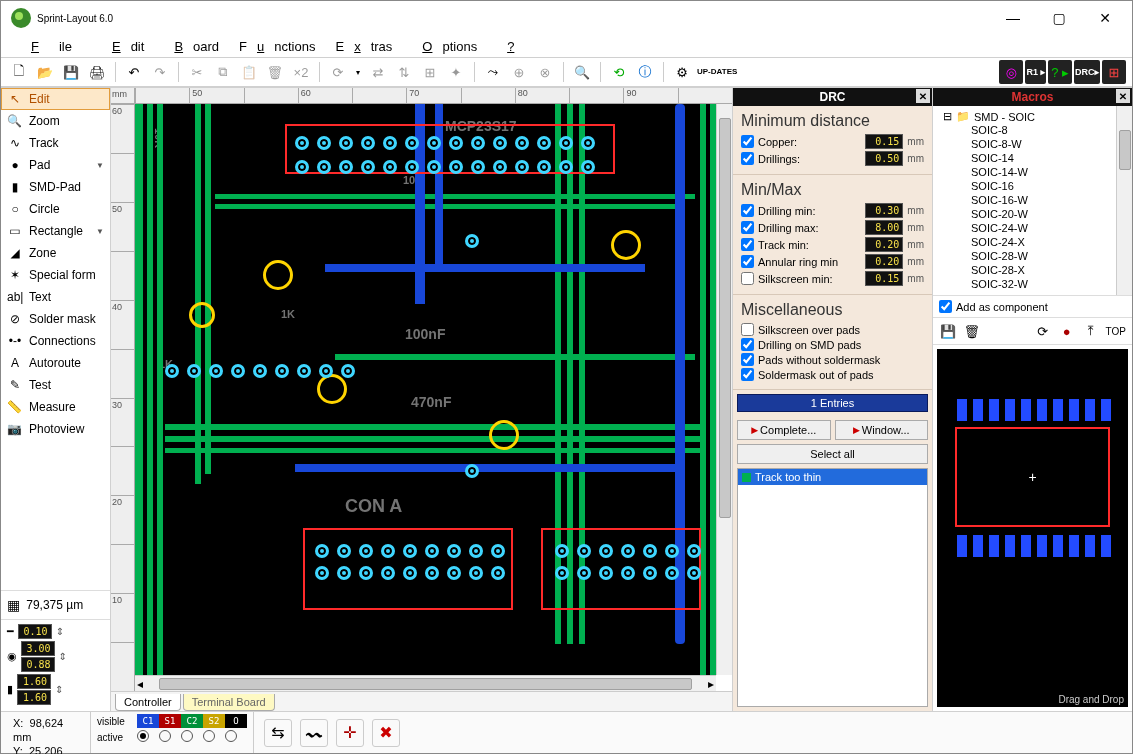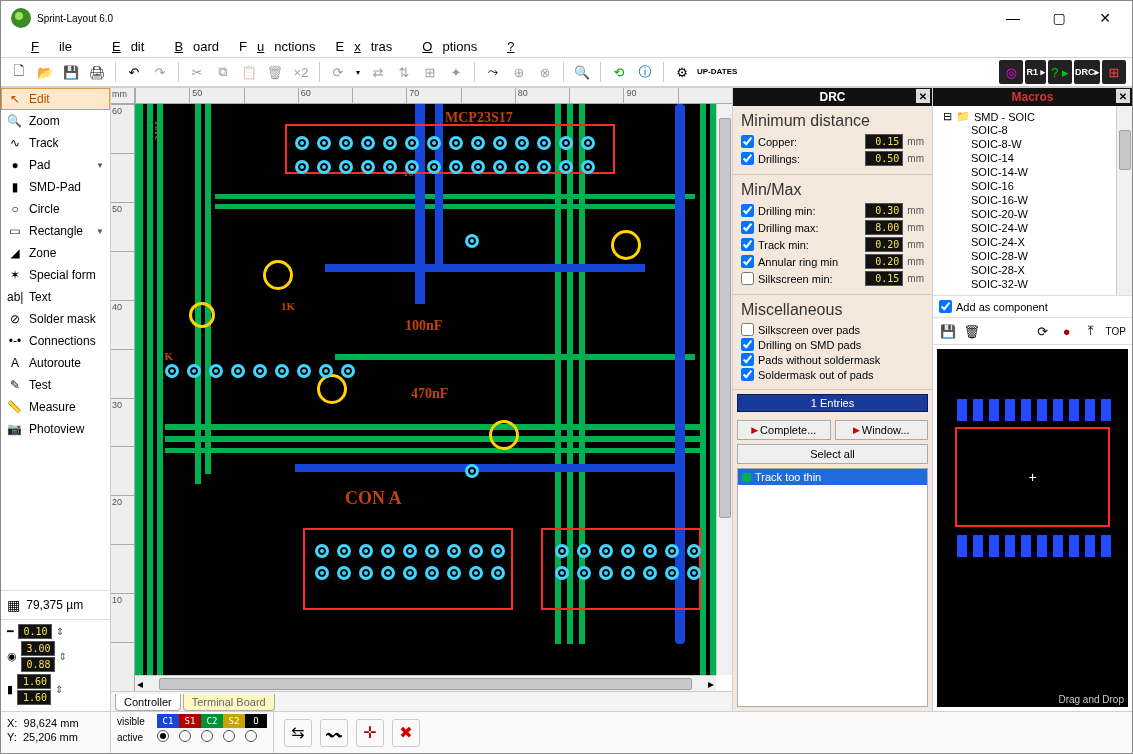--- a/index.html
+++ b/index.html
@@ -48,21 +48,21 @@
   .ruler-h div { flex:1; border-left:1px solid #aaa; padding-left:2px;}
   .center-row { flex:1; display:flex; min-height:0; }
   .ruler-v { width:24px; background:#eee; border-right:1px solid #aaa; display:flex; flex-direction:column; font-size:9px; color:#555;}
   .ruler-v div { flex:1; border-top:1px solid #aaa; padding:1px;}
   .canvas-wrap { flex:1; position:relative; overflow:hidden; }
   .canvas { position:absolute; inset:0; right:16px; bottom:16px; background:#000; }
   
   .pcb-track { position:absolute; background:#00b050; }
   .pcb-pad { position:absolute; width:14px; height:14px; background:#3fd6ff; border-radius:50%; border:3px solid #3fd6ff; box-shadow: inset 0 0 0 2px #000;}
   .pcb-blue { position:absolute; background:#1847d8; }
-  .pcb-label { position:absolute; color:#c2410c; font-family:Liberation Serif, serif; font-size:14px; font-weight:bold;}
+  .pcb-label { position:absolute; color:#737373; font-family:Liberation Sans, sans-serif; font-size:14px; font-weight:bold;margin-top:8px;}
   .pcb-outline { position:absolute; border:2px solid #ff2a2a; }
   .pcb-ring { position:absolute; border:3px solid #ffd400; border-radius:50%; }
 
   .hscroll { position:absolute; left:0; right:16px; bottom:0; height:16px; background:#f0f0f0; border-top:1px solid #ccc; display:flex; align-items:center;}
   .vscroll { position:absolute; top:0; right:0; bottom:16px; width:16px; background:#f0f0f0; border-left:1px solid #ccc;}
   .thumb-h { height:12px; background:#c8c8c8; border:1px solid #a0a0a0; border-radius:2px; margin:0 14px; flex:1;}
   .thumb-v { width:12px; height:70%; margin:14px auto 0; background:#c8c8c8; border:1px solid #a0a0a0; border-radius:2px;}
 
   .tabs { height:20px; background:#f4f4f4; border-top:1px solid #ccc; padding-left:4px; display:flex; align-items:flex-end; font-size:11px;}
   .tab { border:1px solid #aaa; border-top:none; border-radius:0 0 4px 4px; padding:2px 8px; background:#fff; margin-right:2px;}
@@ -100,21 +100,21 @@
   .macrotools .spacer { flex:1; }
   .mt { width:18px; height:18px; display:inline-flex; align-items:center; justify-content:center; font-size:13px;}
   .preview { flex:1; margin:4px; background:#000; position:relative; min-height:200px;}
   .prev-pad { position:absolute; width:10px; height:22px; background:#234bff; }
   .prev-outline { position:absolute; border:2px solid #ff2a2a; }
   .prev-cross { position:absolute; color:#fff; font-size:14px;}
   .dragdrop { position:absolute; right:4px; bottom:2px; color:#ccc; font-size:10px;}
 
   
   .status { height:42px; border-top:1px solid #d0d0d0; display:flex; align-items:stretch; font-size:11px; background:#fafafa;}
-  .coords { width:110px; border-right:1px solid #ccc; padding:4px 6px; line-height:14px;}
+  .coords { width:90px; border-right:1px solid #ccc; padding:4px 12px; line-height:14px;}
   .layerbox { border-right:1px solid #ccc; padding:2px 6px; display:flex; flex-direction:column; gap:2px; font-size:10px;}
   .layerrow { display:flex; align-items:center; gap:4px;}
   .layerlabel { width:36px; font-size:10px;}
   .ls { width:22px; height:14px; color:#fff; font-size:9px; display:inline-flex; align-items:center; justify-content:center; font-family:monospace;}
   .radio { width:12px; height:12px; border:1px solid #555; border-radius:50%; display:inline-block; position:relative;}
   .radio.on::after { content:""; width:6px; height:6px; background:#000; border-radius:50%; position:absolute; top:2px; left:2px;}
   .stat-icons { display:flex; align-items:center; gap:8px; padding:0 10px;}
   .sicon { width:28px; height:28px; display:inline-flex; align-items:center; justify-content:center; border:1px solid #ccc; border-radius:3px; font-size:16px;}
 </style>
 </head>

